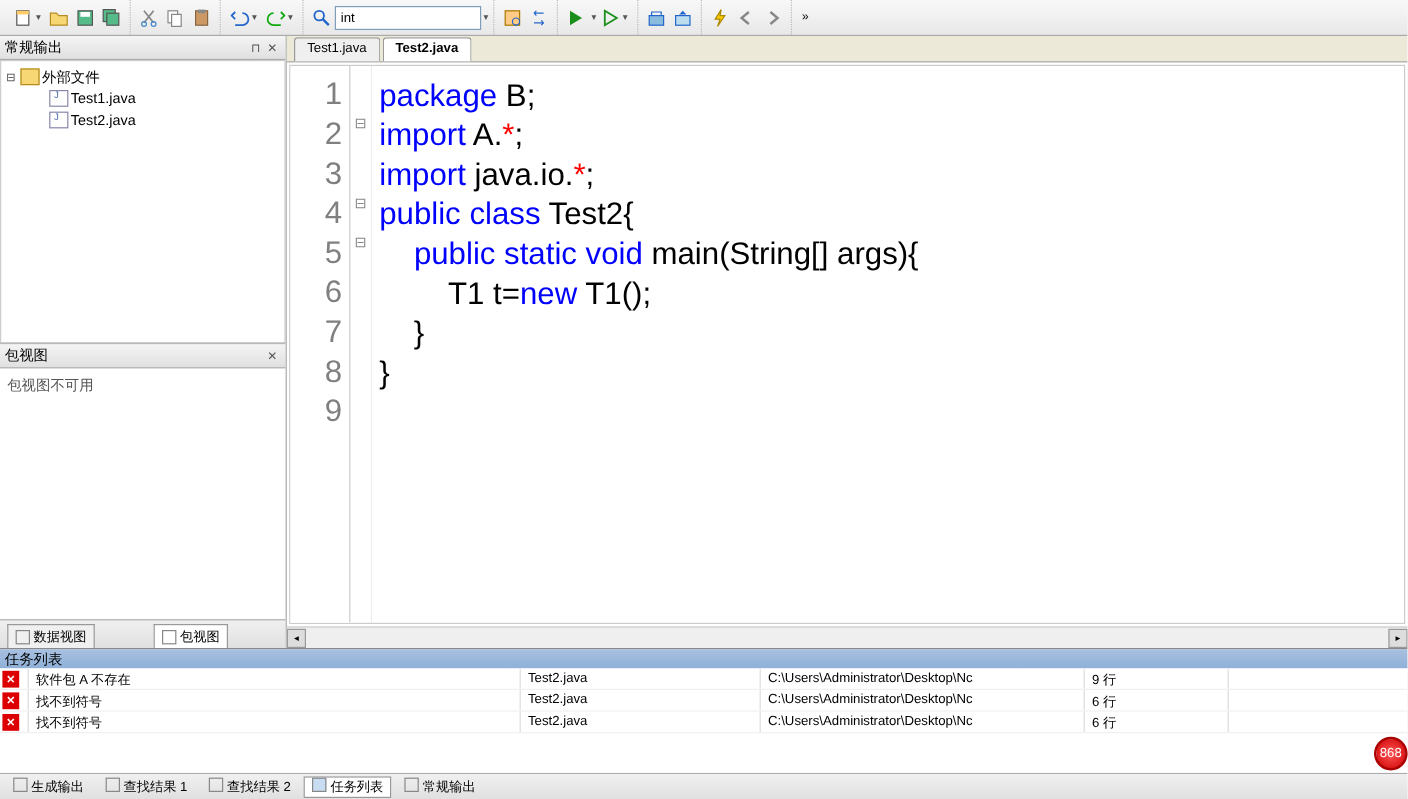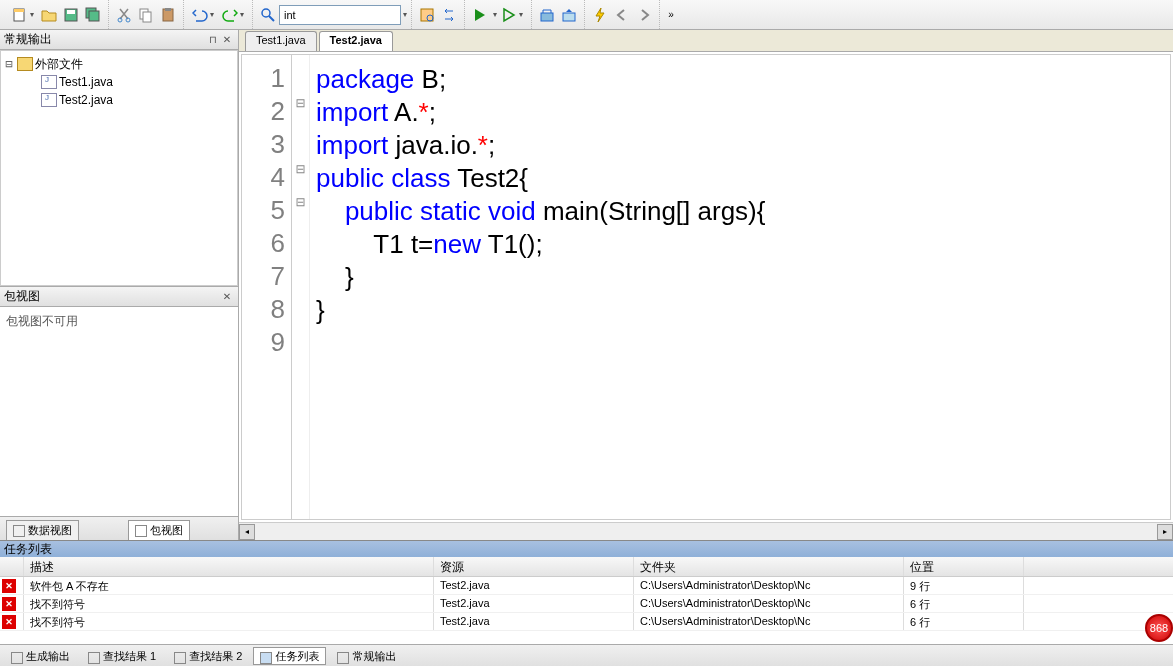--- a/index.html
+++ b/index.html
@@ -68,21 +68,21 @@
 .tasks-hdr { height:16px; background:linear-gradient(#a8c0e0,#8fb0d8); color:#000; padding:0 4px; font-size:12px; display:flex; align-items:center; }
 .task-table { flex:1; background:#fff; overflow:auto; }
 .tt-head { display:flex; background:linear-gradient(#f8f8f8,#e4e4e4); border-bottom:1px solid #ccc; height:20px; font-size:12px; }
 .tt-head div, .tt-row div { border-right:1px solid #ddd; padding:2px 6px; overflow:hidden; white-space:nowrap; }
 .tt-row { display:flex; height:18px; font-size:11px; border-bottom:1px solid #f0f0f0; cursor:pointer; }
 .c0{width:24px;padding:2px !important;} .c1{width:410px;} .c2{width:200px;} .c3{width:270px;} .c4{width:120px;}
 .err-ic { width:14px; height:14px; background:#d00; color:#fff; font-size:9px; display:inline-flex; align-items:center; justify-content:center; font-weight:bold; }
 
 
 .btabs { height:22px; background:linear-gradient(#f0f0f0,#e0e0e0); display:flex; align-items:center; padding-left:4px; border-top:1px solid #aaa; }
-.btab { display:flex; align-items:flex-end; height:18px; padding:0 6px; margin-right:4px; font-size:11px; cursor:pointer; border:1px solid transparent; }
+.btab { display:flex; align-items:flex-start; height:18px; padding:0 6px; margin-right:4px; font-size:11px; cursor:pointer; border:1px solid transparent; }
 .btab.active { background:#fff; border:1px solid #999; }
 .btab .bic { width:12px; height:12px; margin-right:3px; border:1px solid #888; display:inline-block; }
 .btab.active .bic { background:#c8ddf2; }
 
 
 .badge { position:absolute; right:0; bottom:24px; width:28px; height:28px; background:radial-gradient(#f55,#c00); border-radius:50%; color:#fff; font-size:11px; display:flex; align-items:center; justify-content:center; border:2px solid #a00; }
 
 
 svg { display:block; }
 </style>
@@ -304,27 +304,20 @@
       <div class="arrow">◂</div>
       <div class="track"></div>
       <div class="arrow">▸</div>
     </div>
   </div>
 </div>
 
 <div class="tasks">
   <div class="tasks-hdr">任务列表</div>
   <div class="task-table">
-    <div class="tt-head">
-      <div class="c0"></div>
-      <div class="c1">描述</div>
-      <div class="c2">资源</div>
-      <div class="c3">文件夹</div>
-      <div class="c4">位置</div>
-    </div>
     <div id="task-rows">
         <div class="tt-row">
           <div class="c0"><span class="err-ic">✕</span></div>
           <div class="c1">软件包 A 不存在</div>
           <div class="c2">Test2.java</div>
           <div class="c3">C:\Users\Administrator\Desktop\Nc</div>
           <div class="c4">9 行</div>
         </div>
         <div class="tt-row">
           <div class="c0"><span class="err-ic">✕</span></div>

